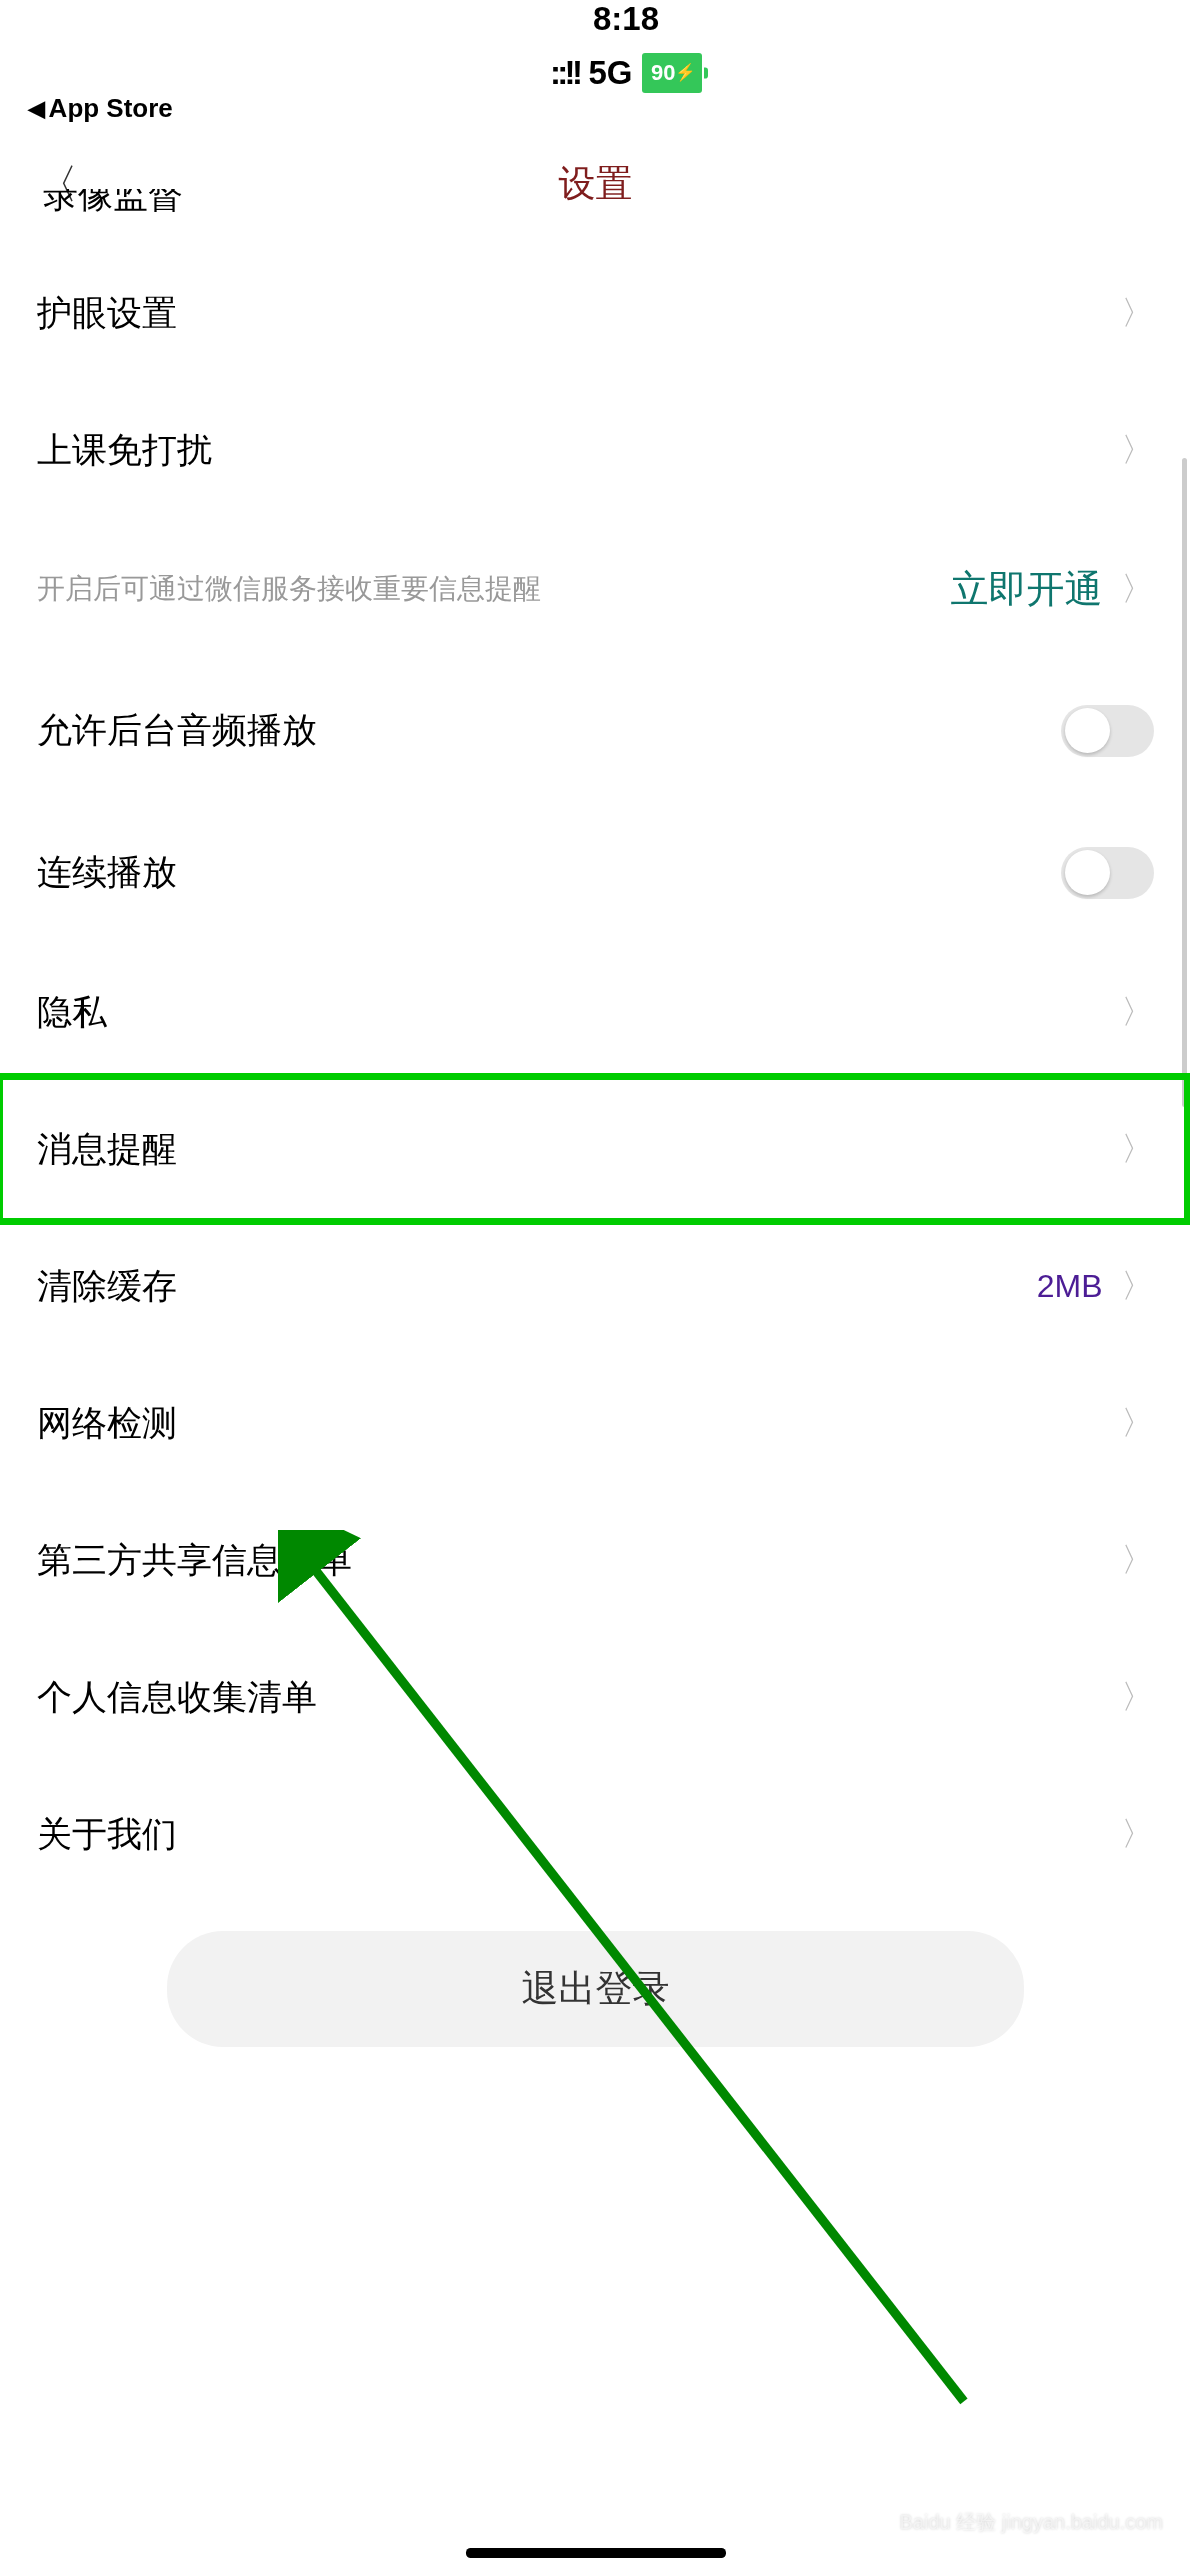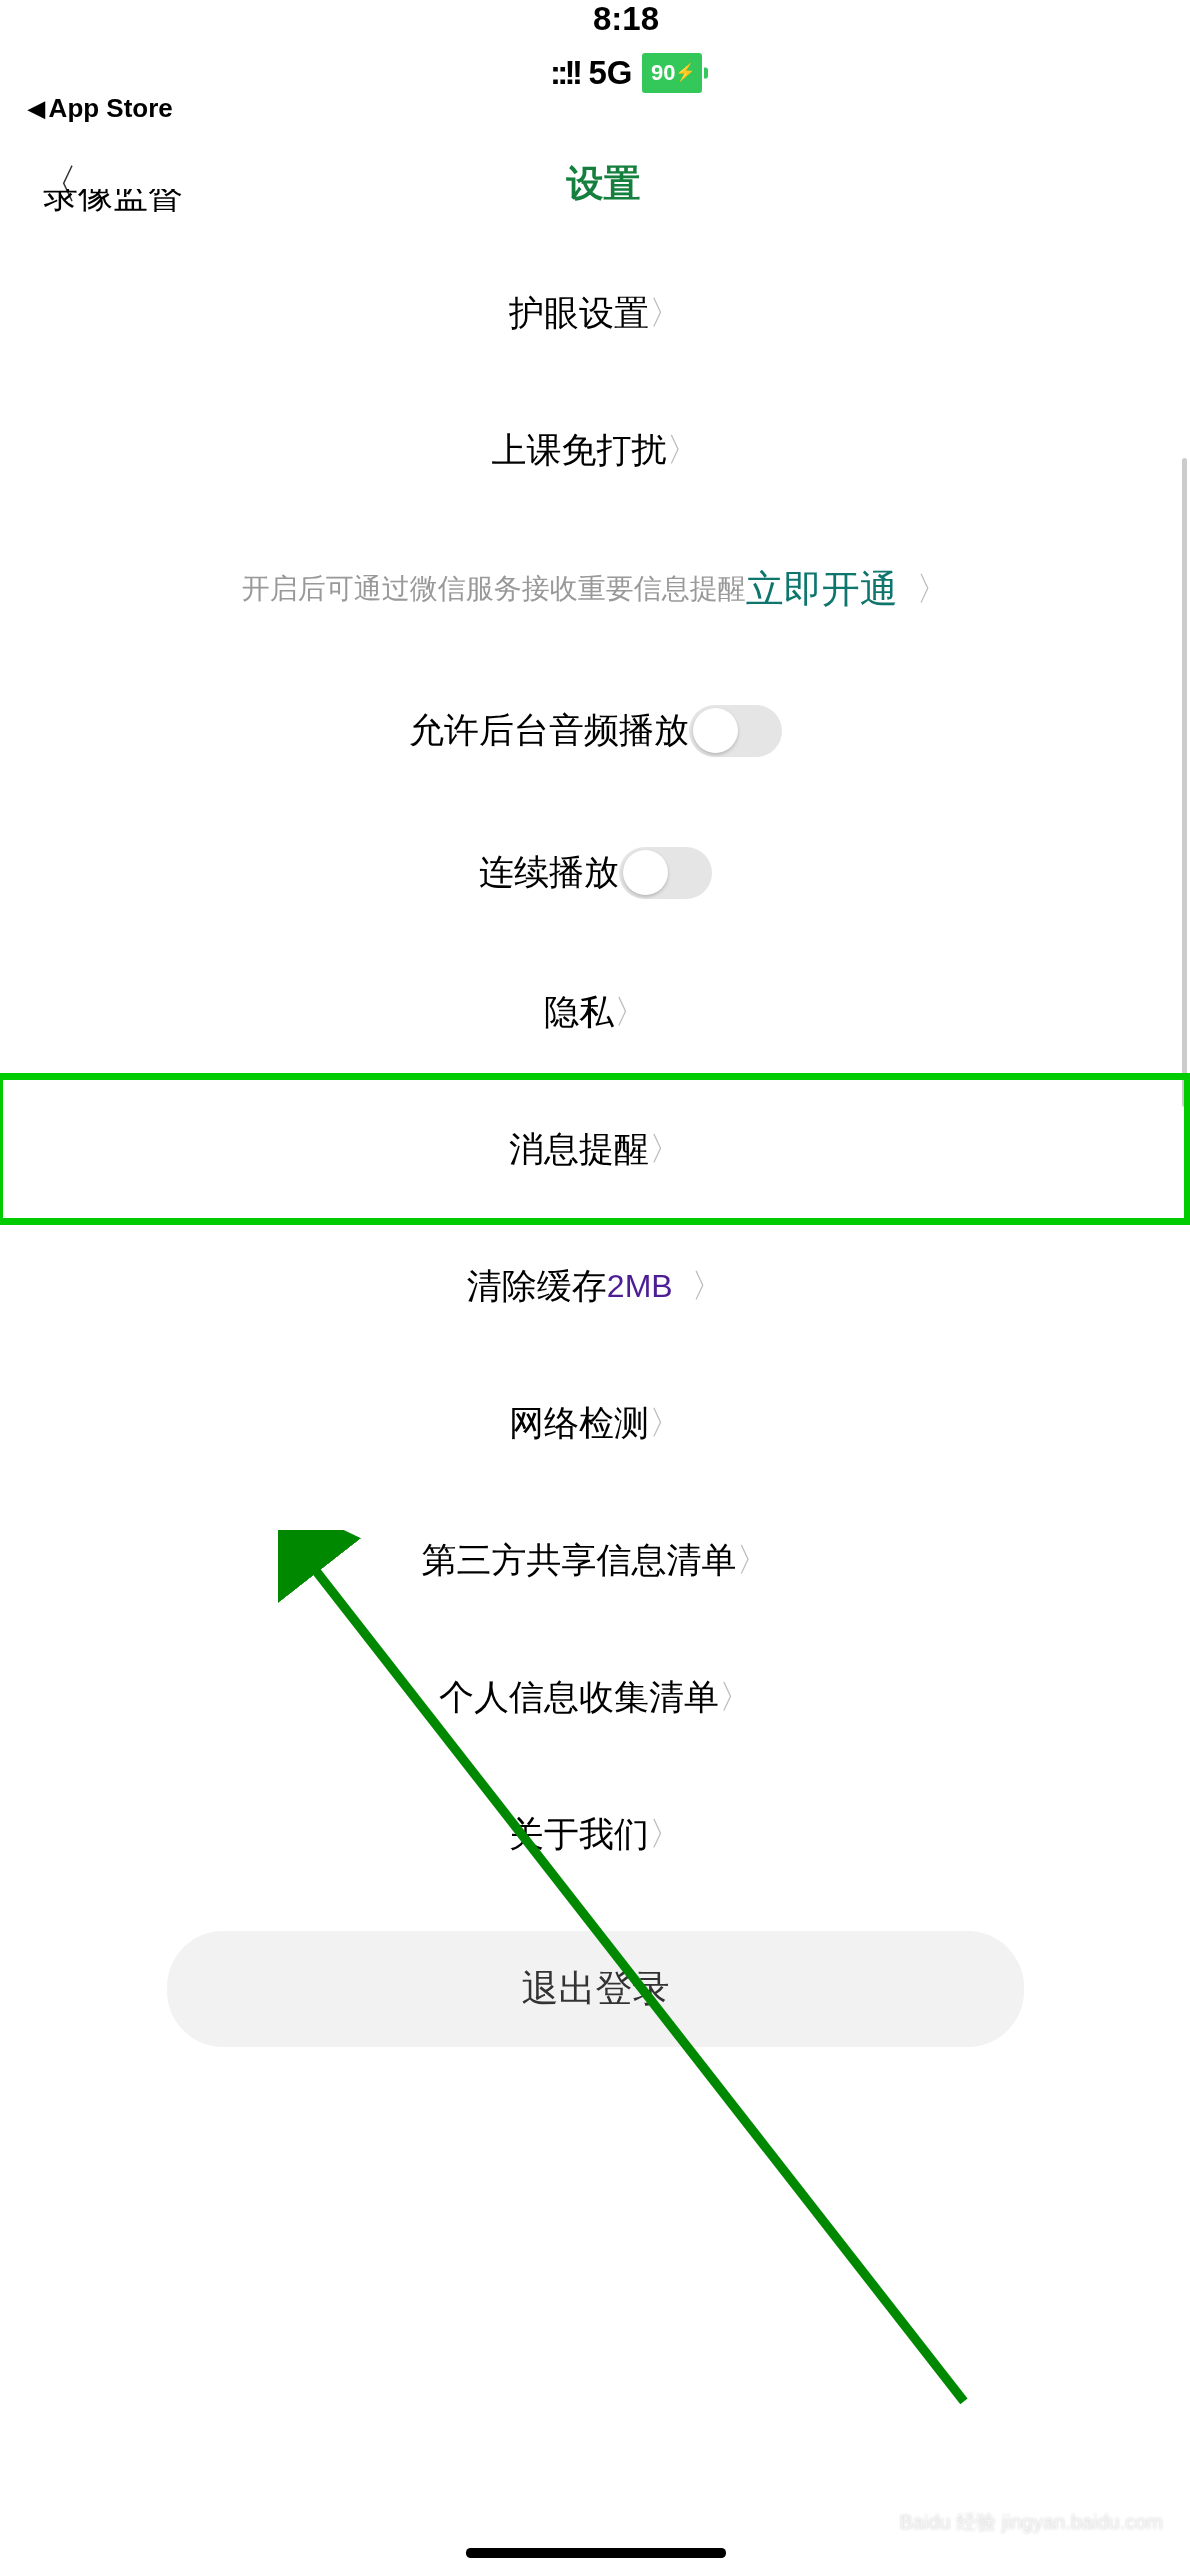--- a/index.html
+++ b/index.html
@@ -112,23 +112,22 @@
       font-size: 41px;
       color: #333;
       font-weight: 300;
     }
     
     .nav-title {
       position: absolute;
       left: 50%;
       transform: translateX(-50%);
       font-size: 37px;
-      font-weight: 700;
-      color: #15803d;
-      margin-left: 8px;
+      font-weight: 400;
+      color: #7f1d1d;
     }
     
     
     .settings-list {
       padding: 0;
       position: relative;
     }
     
     .cut-row {
       height: 56px;
@@ -142,22 +141,22 @@
       font-weight: 500;
       color: #000;
       padding-left: 43px;
       position: absolute;
       bottom: 26px;
     }
     
     .setting-row {
       display: flex;
       align-items: center;
-      justify-content: center;
-      padding: 45px 63px;
+      justify-content: space-between;
+      padding: 45px 37px;
       min-height: 111px;
     }
     
     .row-left {
       display: flex;
       flex-direction: column;
       gap: 13px;
     }
     
     .row-label {

